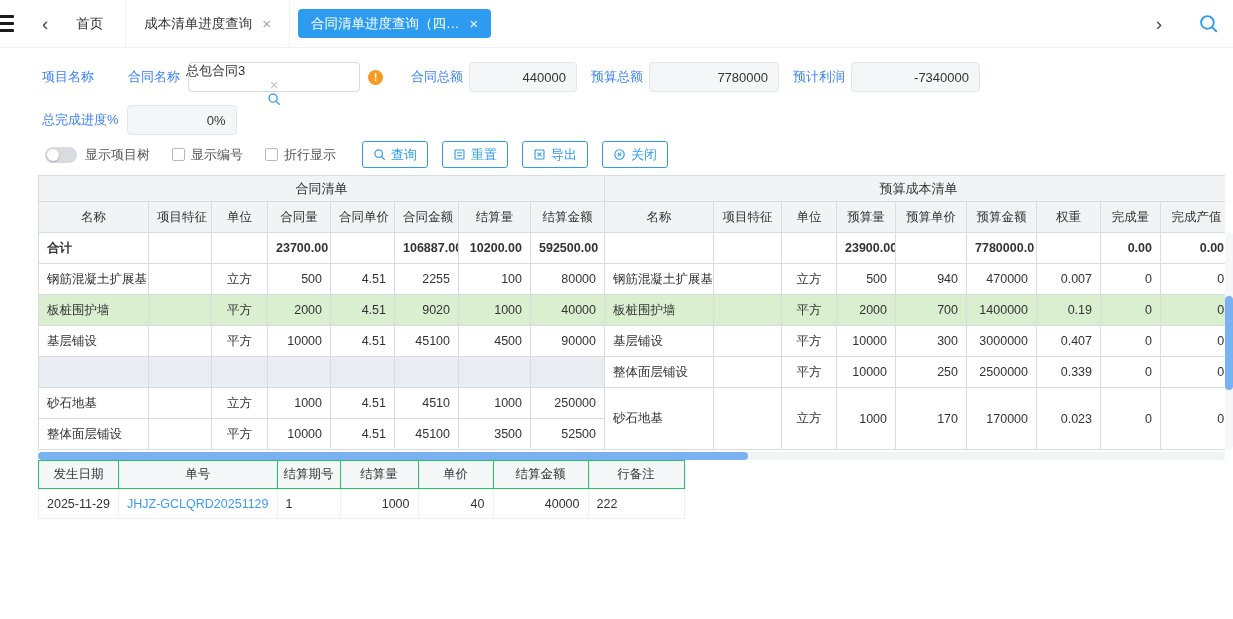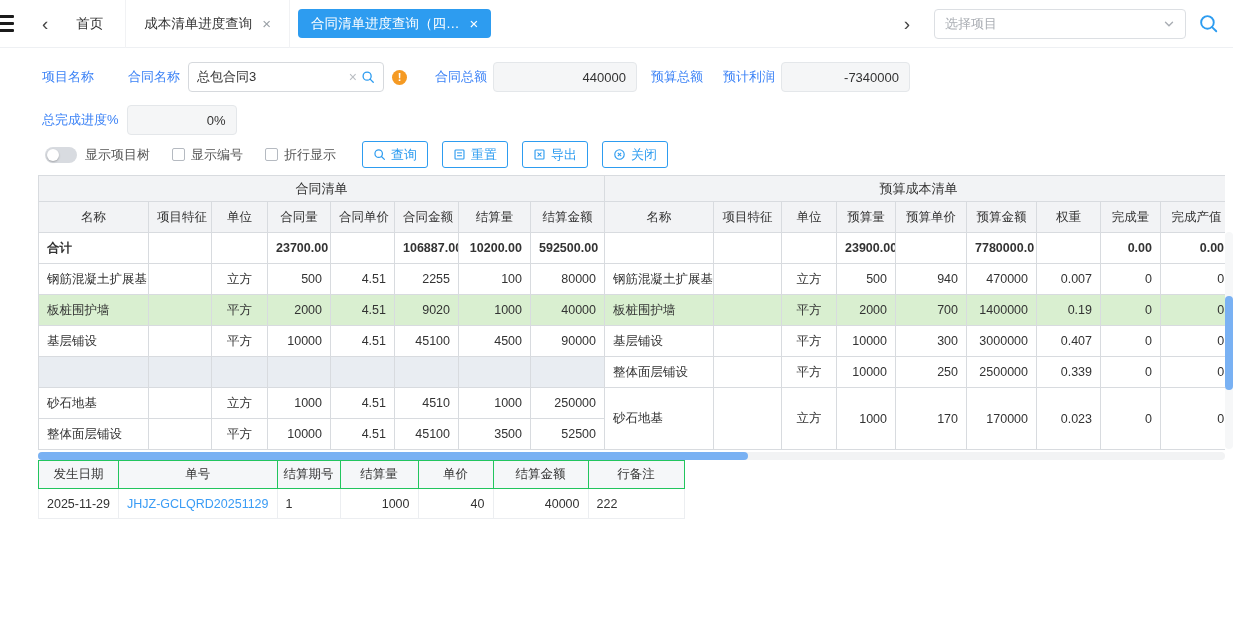--- a/index.html
+++ b/index.html
@@ -25,21 +25,21 @@
   .top-search { margin:0 14px 0 12px; display:flex; cursor:pointer; }
 
   
   .frow { display:flex; align-items:center; font-size:13px; }
   .frow1 { margin:14px 0 0 42px; }
   .frow2 { margin:13px 0 0 42px; }
   .flabel { margin-right:8px; white-space:nowrap; color:#3b82f6; }
   .finput { height:30px; border:1px solid #d6d9dd; border-radius:4px; display:flex; align-items:center; padding:0 8px; background:#fff; }
   .finput input { border:none; outline:none; flex:1; min-width:0; font:inherit; color:#333; background:transparent; }
   .finput.project { width:182px; }
-  .finput.contract { width:196px; }
+  .finput.contract { width:172px;flex-direction:column; }
   .clear { color:#b9bdc2; font-size:14px; margin:0 4px; cursor:pointer; line-height:1; }
   .warn { width:15px; height:15px; border-radius:50%; background:var(--warning); color:#fff; font-size:11px; font-weight:bold; line-height:15px; text-align:center; margin-left:8px; flex:0 0 auto; }
   .ro { height:30px; background:#f5f6f7; border:1px solid #e4e7ea; border-radius:4px; display:flex; align-items:center; justify-content:flex-end; padding:0 10px; font-size:13px; color:#333; }
 
   
   .toolbar { display:flex; align-items:center; margin:6px 0 0 45px; font-size:13px; color:#555; }
   .toggle { width:32px; height:16px; border-radius:9px; background:#d8dbe0; position:relative; cursor:pointer; flex:0 0 auto; }
   .toggle .knob { position:absolute; left:2px; top:2px; width:12px; height:12px; border-radius:50%; background:#fff; box-shadow:0 1px 2px rgba(0,0,0,.25); }
   .tlabel { margin-left:8px; }
   .cbwrap { display:flex; align-items:center; margin-left:22px; cursor:pointer; }
@@ -91,28 +91,20 @@
     </div>
     <div class="tab plain">
       <span>成本清单进度查询</span>
       <span class="x">×</span>
     </div>
     <div class="tab active">
       <span>合同清单进度查询（四…</span>
       <span class="x">×</span>
     </div>
     <div class="nav-chevron right">›</div>
-    <div class="project-select">
-      <span>选择项目</span>
-      <span class="chev">
-        <svg width="12" height="12" viewBox="0 0 12 12">
-            <path d="M2.5 4.3 L6 7.8 L9.5 4.3" fill="none" stroke="#a9adb3" stroke-width="1.4" stroke-linecap="round"></path>
-          </svg>
-      </span>
-    </div>
     <span class="top-search">
       <svg width="21" height="21" viewBox="0 0 20 20">
           <circle cx="9" cy="9" r="6" fill="none" stroke="#2d9cf0" stroke-width="1.8"></circle>
           <line x1="13.4" y1="13.4" x2="17.4" y2="17.4" stroke="#2d9cf0" stroke-width="1.8" stroke-linecap="round"></line>
         </svg>
     </span>
   </header>
 
   <div class="frow frow1">
     <span class="flabel">项目名称</span>
@@ -122,24 +114,27 @@
       <span class="clear">×</span>
       <span style="display:flex;">
         <svg width="14" height="14" viewBox="0 0 16 16">
             <circle cx="7" cy="7" r="4.6" fill="none" stroke="#2d9cf0" stroke-width="1.5"></circle>
             <line x1="10.4" y1="10.4" x2="14" y2="14" stroke="#2d9cf0" stroke-width="1.5" stroke-linecap="round"></line>
           </svg>
       </span>
     </div>
     <span class="warn">!</span>
     <span class="flabel" style="margin-left:28px; margin-right:6px;">合同总额</span>
-    <div class="ro" style="width:144px;">
+    <div class="ro" style="width:108px;">
         <span>440000</span>
       </div>
     <span class="flabel" style="margin-left:14px; margin-right:6px;">预算总额</span>
+    <div class="ro" style="width:130px;">
+        <span>7780000</span>
+      </div>
     <span class="flabel" style="margin-left:14px; margin-right:6px;">预计利润</span>
     <div class="ro" style="width:129px;">
         <span>-7340000</span>
       </div>
   </div>
 
   <div class="frow frow2">
     <span class="flabel">总完成进度%</span>
     <div class="ro" style="width:110px;">
         <span>0%</span>

